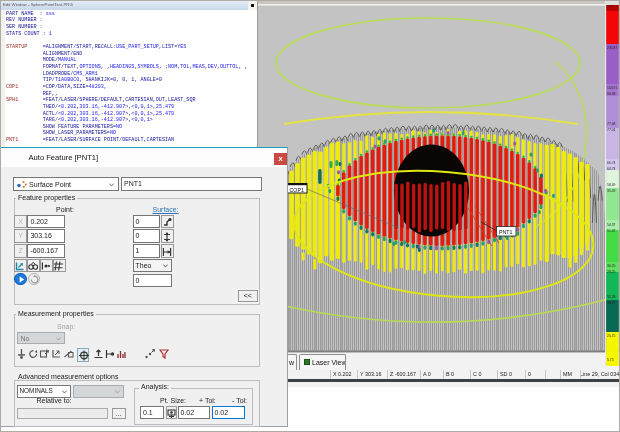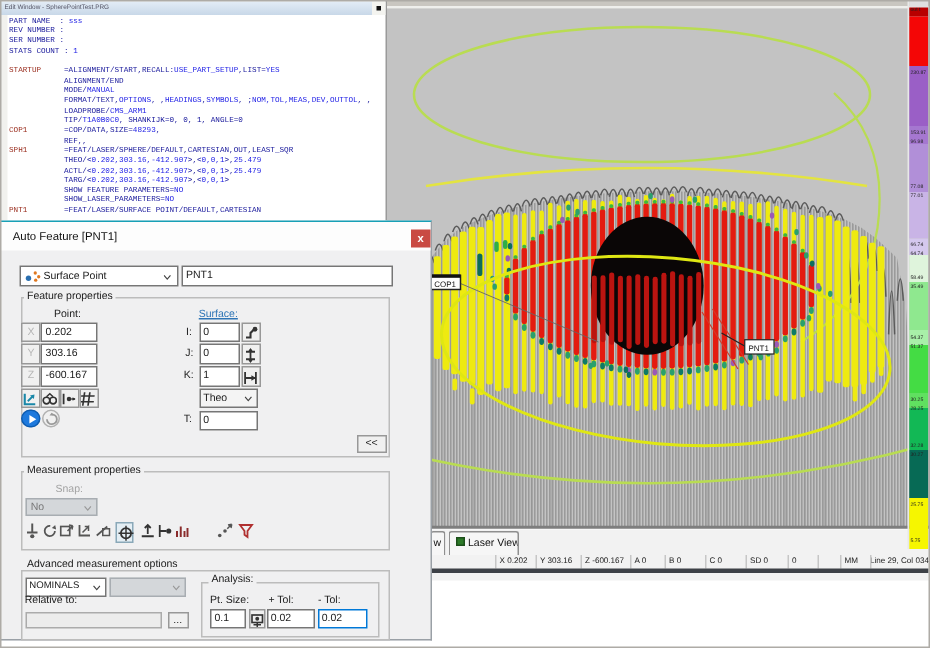--- a/index.html
+++ b/index.html
@@ -11,21 +11,21 @@
 .cl { position:absolute; left:6px; font-family:"Liberation Mono", monospace; font-size:5.1px; line-height:6.5px; white-space:pre; letter-spacing:0; }
 
 #tabrow { position:absolute; left:258px; top:352.5px; width:362px; height:34.5px; background:#f2f2f2; z-index:1; }
 .tab { position:absolute; top:1.5px; height:16px; background:#f6f6f6; border:1px solid #8f8f8f; border-bottom:none; border-radius:2px 2px 0 0; font-size:7px; color:#111; white-space:nowrap; overflow:hidden; }
 #status { position:absolute; left:258px; top:369.5px; width:362px; height:9.5px; font-size:5.4px; color:#222; z-index:1; }
 #status span { position:absolute; top:1.5px; white-space:nowrap; }
 #status i { position:absolute; top:0; height:9px; width:1px; background:#c6c6c6; }
 #darkline { position:absolute; left:288px; top:378.8px; width:330.5px; height:3px; background:#3d4147; z-index:2; }
 
 #dlg { position:absolute; left:0; top:146.5px; width:288px; height:280.5px; background:#f0f0f1; border-top:1.8px solid #18a0b6; border-right:1px solid #9aa0a6; border-bottom:1px solid #9aa0a6; z-index:10; font-size:7px; color:#1a1a1a; }
-#dlg .t { position:absolute; white-space:nowrap; }
+#dlg .t { position:absolute; white-space:nowrap;margin-left:20px; }
 #dlgtitle { position:absolute; left:0; top:0; width:287px; height:19.5px; background:#fdfdfd; }
 #dlgclose { position:absolute; left:274px; top:5px; width:13px; height:12px; background:#c94a43; color:#fff; font-size:7.5px; text-align:center; line-height:11px; font-weight:bold; }
 .fld { position:absolute; background:#fff; border:1px solid #767676; font-size:7px; line-height:11.5px; padding-left:2px; white-space:nowrap; overflow:hidden; }
 .btn { position:absolute; background:#f0f0f0; border:1px solid #989898; text-align:center; }
 .grp { position:absolute; border:1px solid #bcbcbc; }
 .grplabel { position:absolute; background:#f0f0f1; padding:0 2px; white-space:nowrap; }
 .chev { position:absolute; right:2px; top:3px; width:5px; height:4px; }
 .mic { position:absolute; top:0; width:12px; height:14px; }
 .ddis { position:absolute; background:#d4d7da; border:1px solid #a8adb2; color:#777; font-size:7px; line-height:11px; padding-left:3px; }
 </style></head>

